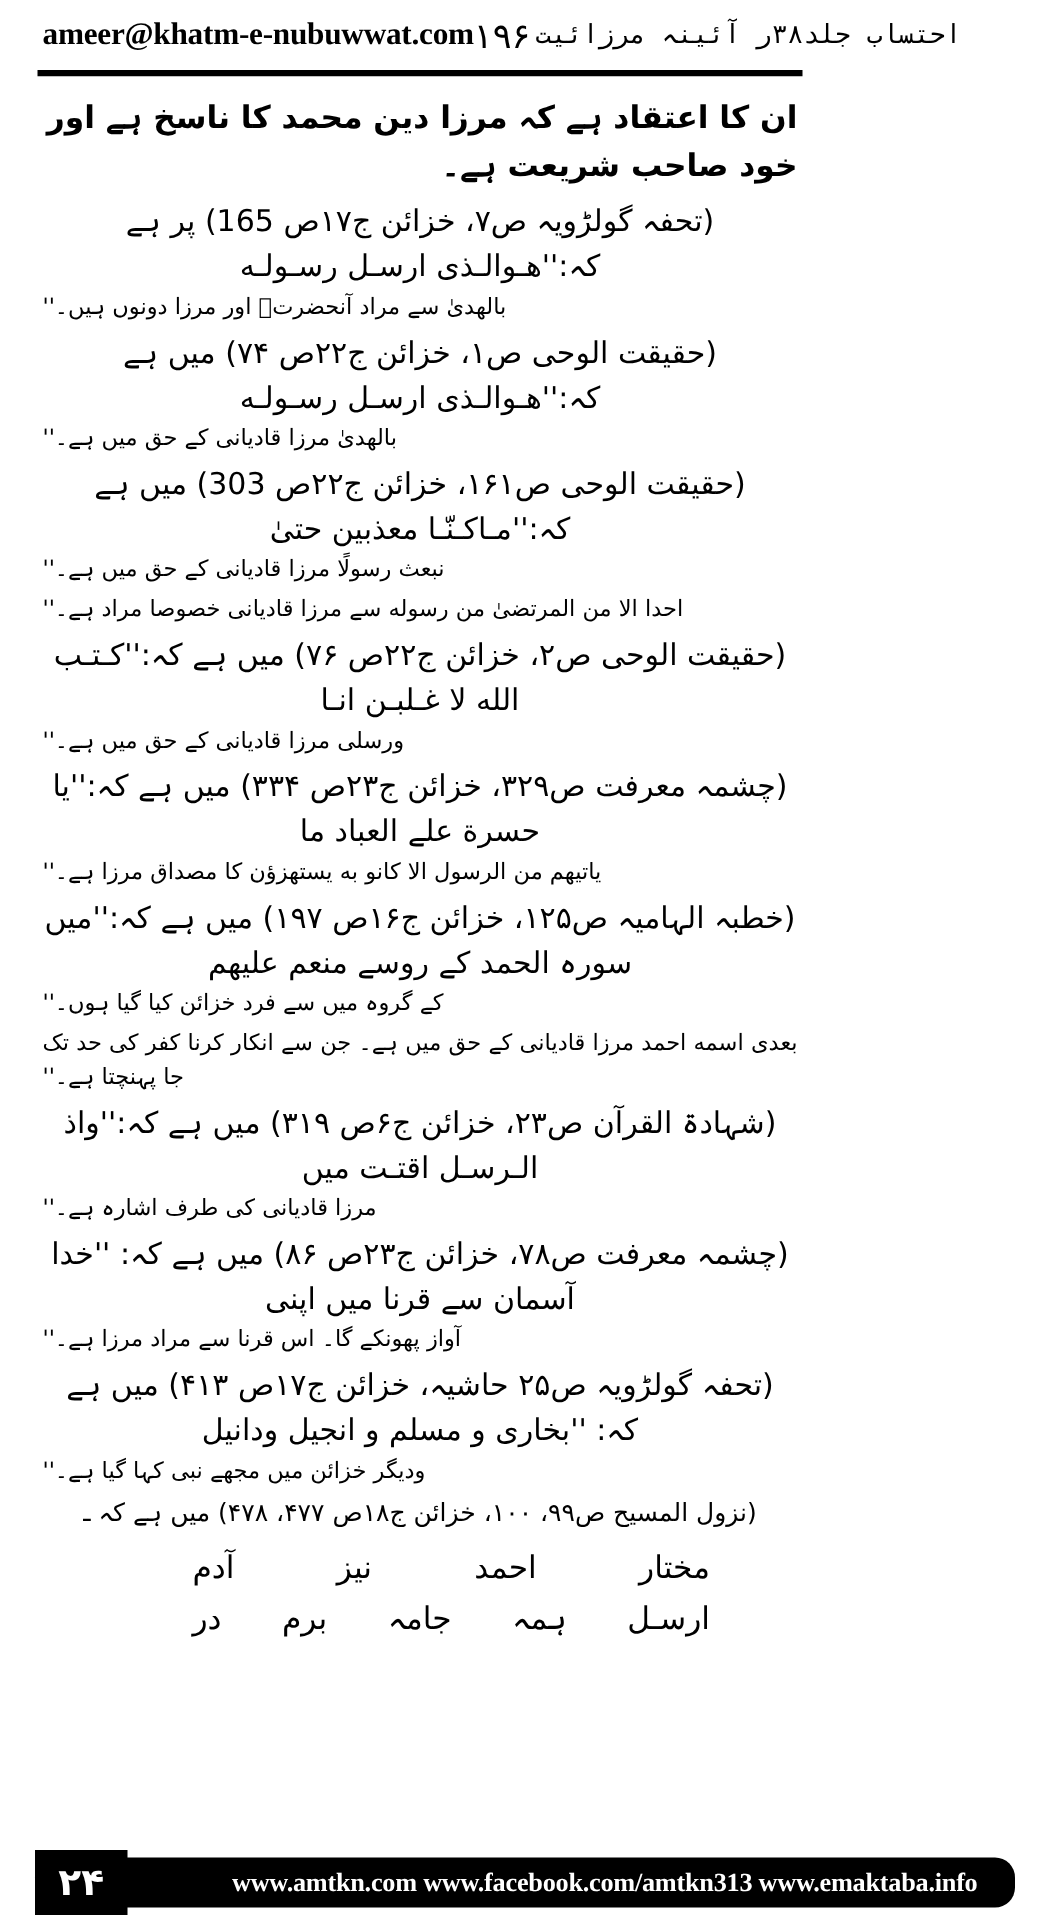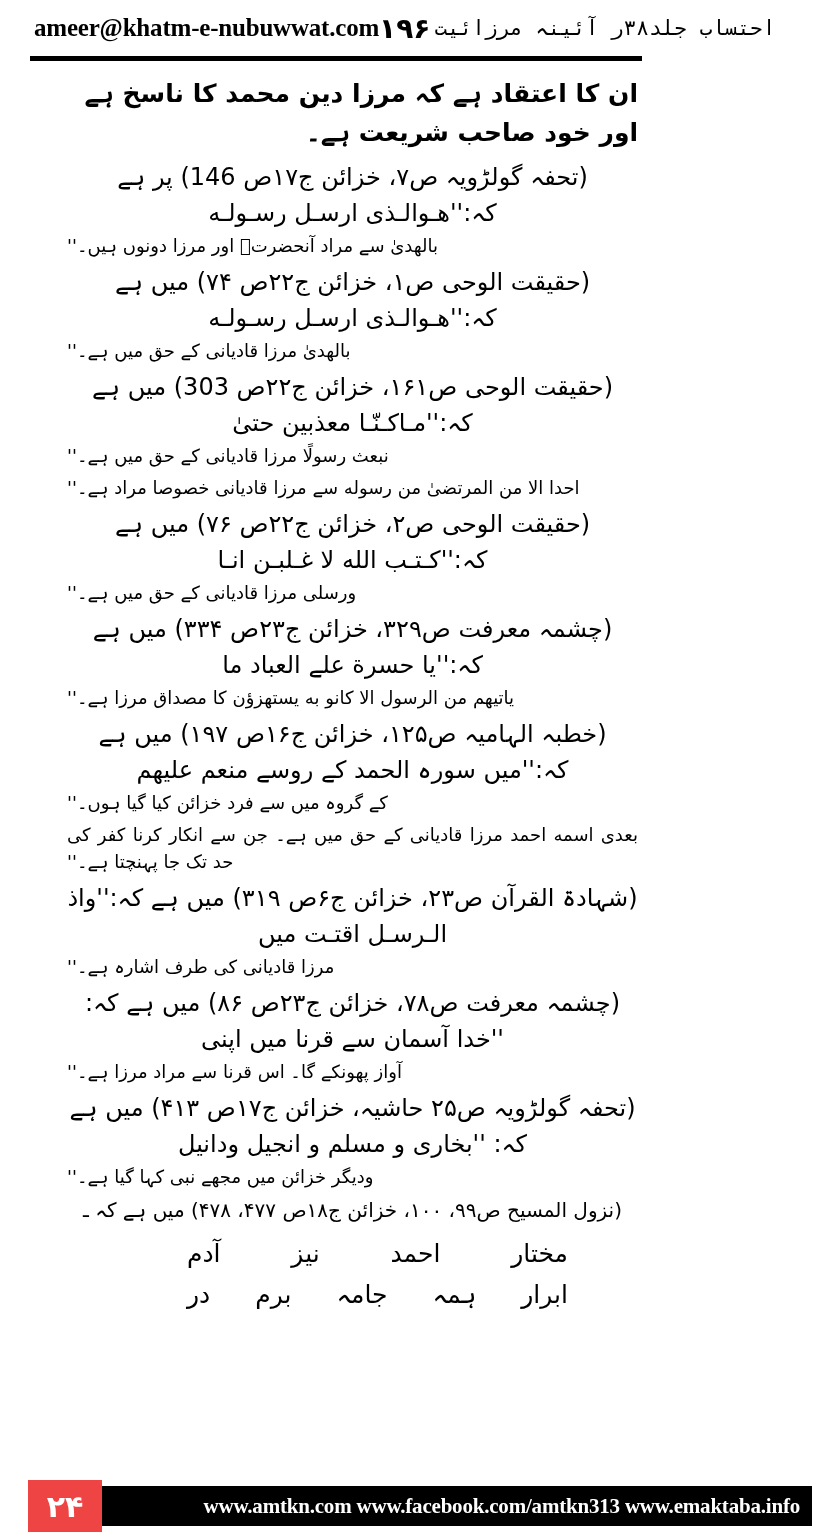--- a/index.html
+++ b/index.html
@@ -34,21 +34,21 @@
   .header-email {
     font-family: "Liberation Serif", serif;
     font-size: 25px;
     font-weight: bold;
     letter-spacing: -0.2px;
     white-space: nowrap;
   }
   .header-page-no {
     font-family: "DejaVu Sans", sans-serif;
     font-size: 28px;
-    font-weight: bold;
+    font-weight: normal;
     direction: rtl;
     padding-right: 4px;
     text-align: right;
   }
   .header-right {
     font-family: Liberation Mono, monospace;
     font-size: 21px;
     direction: rtl;
     white-space: nowrap;
     letter-spacing: -0.3px;
@@ -57,21 +57,20 @@
     height: 5px;
     background: #000;
     margin: 0 2px 14px 2px;
   }
 
   
   .content {
     direction: rtl;
     text-align: justify;
     padding: 0 6px;
-    margin-left: 33px;
   }
   .line {
     font-family: "DejaVu Sans", sans-serif;
     direction: rtl;
     unicode-bidi: embed;
     line-height: 1.62;
     margin: 0 0 2px 0;
   }
   .lead {
     font-size: 25px;
@@ -131,38 +130,39 @@
   .footer-bar {
     position: absolute;
     left: 28px;
     right: 28px;
     bottom: 14px;
     height: 40px;
     background: #000;
     display: flex;
     align-items: center;
     justify-content: flex-end;
-    padding-right: 12px;
+    padding-right: 30px;
     box-sizing: border-box;
+    border-radius: 16px;
   }
   .footer-links {
     color: #ffffff;
     font-family: "Liberation Serif", serif;
     font-weight: bold;
     font-size: 21px;
     letter-spacing: -0.2px;
     white-space: nowrap;
   }
   .footer-page-box {
     position: absolute;
     left: 28px;
     bottom: 8px;
     width: 74px;
     height: 52px;
-    background: #ef4444;
+    background: #000000;
     color: #fff;
     display: flex;
     align-items: center;
     justify-content: center;
     font-family: "DejaVu Sans", sans-serif;
     font-size: 30px;
     font-weight: bold;
     direction: rtl;
   }
 </style>
@@ -176,21 +176,21 @@
     <div class="header-page-no">۱۹۶</div>
     <div class="header-right">احتساب جلد۳۸ر آئینہ مرزائیت</div>
   </div>
 
   <div class="rule"></div>
 
   <div class="content">
 
     <p class="line lead">ان کا اعتقاد ہے کہ مرزا دین محمد کا ناسخ ہے اور خود صاحب شریعت ہے۔</p>
 
-    <p class="line ref arabic">(تحفہ گولڑویہ ص۷، خزائن ج۱۷ص 146) پر ہے کہ:''هـوالـذى ارسـل رسـولـه</p>
+    <p class="line ref arabic">(تحفہ گولڑویہ ص۷، خزائن ج۱۷ص 165) پر ہے کہ:''هـوالـذى ارسـل رسـولـه</p>
     <p class="line cont">بالهدیٰ سے مراد آنحضرتؐ اور مرزا دونوں ہیں۔''</p>
 
     <p class="line ref arabic">(حقیقت الوحی ص۱، خزائن ج۲۲ص ۷۴) میں ہے کہ:''هـوالـذى ارسـل رسـولـه</p>
     <p class="line cont">بالهدیٰ مرزا قادیانی کے حق میں ہے۔''</p>
 
     <p class="line ref arabic">(حقیقت الوحی ص۱۶۱، خزائن ج۲۲ص 303) میں ہے کہ:''مـاکـنّـا معذبین حتیٰ</p>
     <p class="line cont">نبعث رسولًا مرزا قادیانی کے حق میں ہے۔''</p>
 
     <p class="line cont">احدا الا من المرتضیٰ من رسوله سے مرزا قادیانی خصوصا مراد ہے۔''</p>
 
@@ -217,21 +217,21 @@
     <p class="line ref">(نزول المسیح ص۹۹، ۱۰۰، خزائن ج۱۸ص ۴۷۷، ۴۷۸) میں ہے کہ ـ</p>
 
     <div class="poetry">
       <div class="poetry-row">
         <span class="poetry-word">مختار</span>
         <span class="poetry-word">احمد</span>
         <span class="poetry-word">نیز</span>
         <span class="poetry-word">آدم</span>
       </div>
       <div class="poetry-row">
-        <span class="poetry-word">ابرار</span>
+        <span class="poetry-word">ارسـل</span>
         <span class="poetry-word">ہمہ</span>
         <span class="poetry-word">جامہ</span>
         <span class="poetry-word">برم</span>
         <span class="poetry-word">در</span>
       </div>
     </div>
 
   </div>
 
   <div class="footer">

